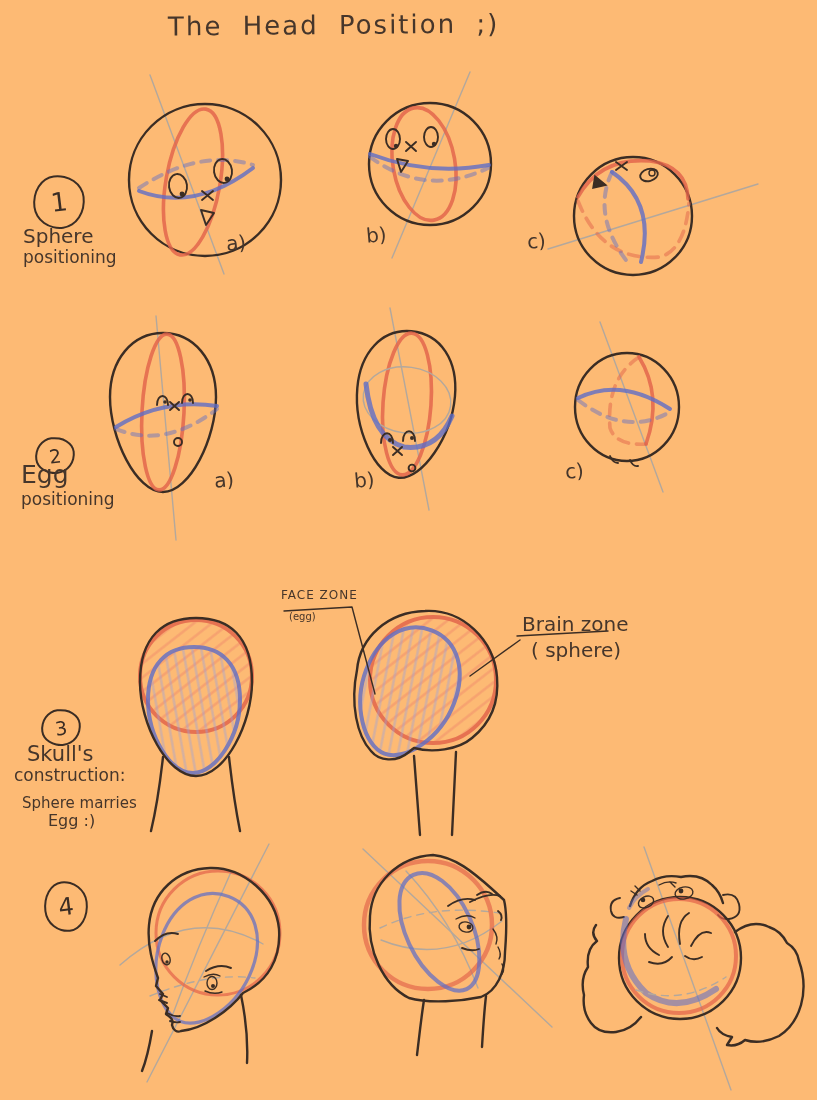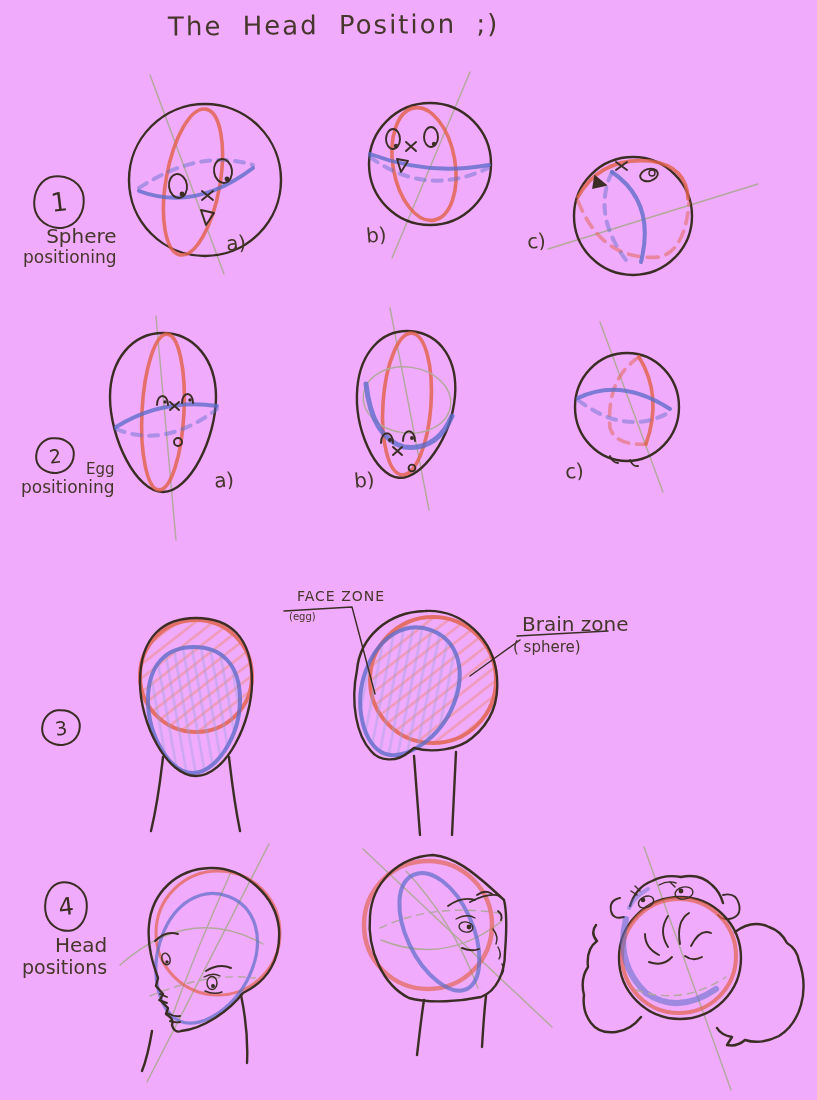--- a/index.html
+++ b/index.html
@@ -1,18 +1,18 @@
 <!DOCTYPE html>
 <html><head>
 <meta charset="utf-8">
 <style>
   html,body{margin:0;padding:0;background:#e9e7e3;}
   .canvas{
     position:relative;width:817px;height:1100px;overflow:hidden;
-    background:#f0abfc;
+    background:#fdba74;
     font-family:"DejaVu Sans", sans-serif;
   }
   .canvas svg{position:absolute;left:0;top:0;}
   
   svg .ink{stroke:#3b2d24;stroke-width:2.4;fill:none;stroke-linecap:round;stroke-linejoin:round;}
   svg .fine{stroke-width:1.9;}
   svg .thin{stroke-width:1.4;}
   svg .red{stroke:#e2634a;stroke-width:3.6;fill:none;opacity:.82;stroke-linecap:round;}
   svg .rdash{stroke-dasharray:11 8;opacity:.5;}
   svg .blue{stroke:#5b6cc9;stroke-width:4;fill:none;opacity:.78;stroke-linecap:round;}
@@ -25,21 +25,21 @@
   svg .fillblue{fill:url(#blueHatch);}
   
   .hand{position:absolute;color:#46362b;white-space:nowrap;}
   .title{font-size:26px;letter-spacing:2px;word-spacing:10px;transform:rotate(-.5deg);}
   .numcircle{
     position:absolute;border:2.3px solid #3b2d24;color:#3b2d24;
     display:flex;align-items:center;justify-content:center;
     border-radius:46% 54% 48% 52% / 54% 46% 54% 46%;
     transform:rotate(-7deg);
   }
-  .label-block div{line-height:1.15;text-align:right;}
+  .label-block div{line-height:1.15;}
   .fig-label{font-size:20px;transform:rotate(-5deg);}
   .ann-title{letter-spacing:1px;}
 </style>
 </head>
 <body>
 
 <div class="canvas">
 
   <svg width="817" height="1100" viewBox="0 0 817 1100">
     <defs>
@@ -222,36 +222,38 @@
     <div style="font-size:17px">positioning</div>
   </div>
   <div class="hand fig-label" style="left:226px;top:231px">a)</div>
   <div class="hand fig-label" style="left:366px;top:223px">b)</div>
   <div class="hand fig-label" style="left:527px;top:229px">c)</div>
 
   <div class="numcircle" style="left:35px;top:437px;width:36px;height:33px;font-size:19px">
     <span>2</span>
   </div>
   <div class="hand label-block" style="left:21px;top:461px">
-    <div style="font-size:15px">Egg</div>
+    <div style="font-size:25px">Egg</div>
     <div style="font-size:17px">positioning</div>
   </div>
   <div class="hand fig-label" style="left:214px;top:468px">a)</div>
   <div class="hand fig-label" style="left:354px;top:468px">b)</div>
   <div class="hand fig-label" style="left:565px;top:459px">c)</div>
 
   <div class="numcircle" style="left:41px;top:709px;width:36px;height:33px;font-size:19px">
     <span>3</span>
   </div>
-  <div class="hand ann-title" style="left:297px;top:588px;font-size:14px">FACE ZONE</div>
+  <div class="hand label-block" style="left:14px;top:742px">
+    <div style="font-size:21px;margin-left:13px">Skull's</div>
+    <div style="font-size:17px">construction:</div>
+    <div style="font-size:15px;margin-top:9px;margin-left:8px">Sphere marries</div>
+    <div style="font-size:16px;margin-left:34px">Egg :)</div>
+  </div>
+  <div class="hand ann-title" style="left:281px;top:588px;font-size:12px">FACE ZONE</div>
   <div class="hand" style="left:289px;top:611px;font-size:10px">(egg)</div>
   <div class="hand" style="left:522px;top:612px;font-size:20px">Brain zone</div>
-  <div class="hand" style="left:513px;top:638px;font-size:15px">( sphere)</div>
+  <div class="hand" style="left:531px;top:638px;font-size:20px">( sphere)</div>
 
   <div class="numcircle" style="left:44px;top:881px;width:40px;height:47px;font-size:24px">
     <span>4</span>
   </div>
-  <div class="hand label-block" style="left:22px;top:934px">
-    <div style="font-size:20px;margin-left:12px">Head</div>
-    <div style="font-size:19px">positions</div>
-  </div>
 
 </div>
 
 </body></html>

